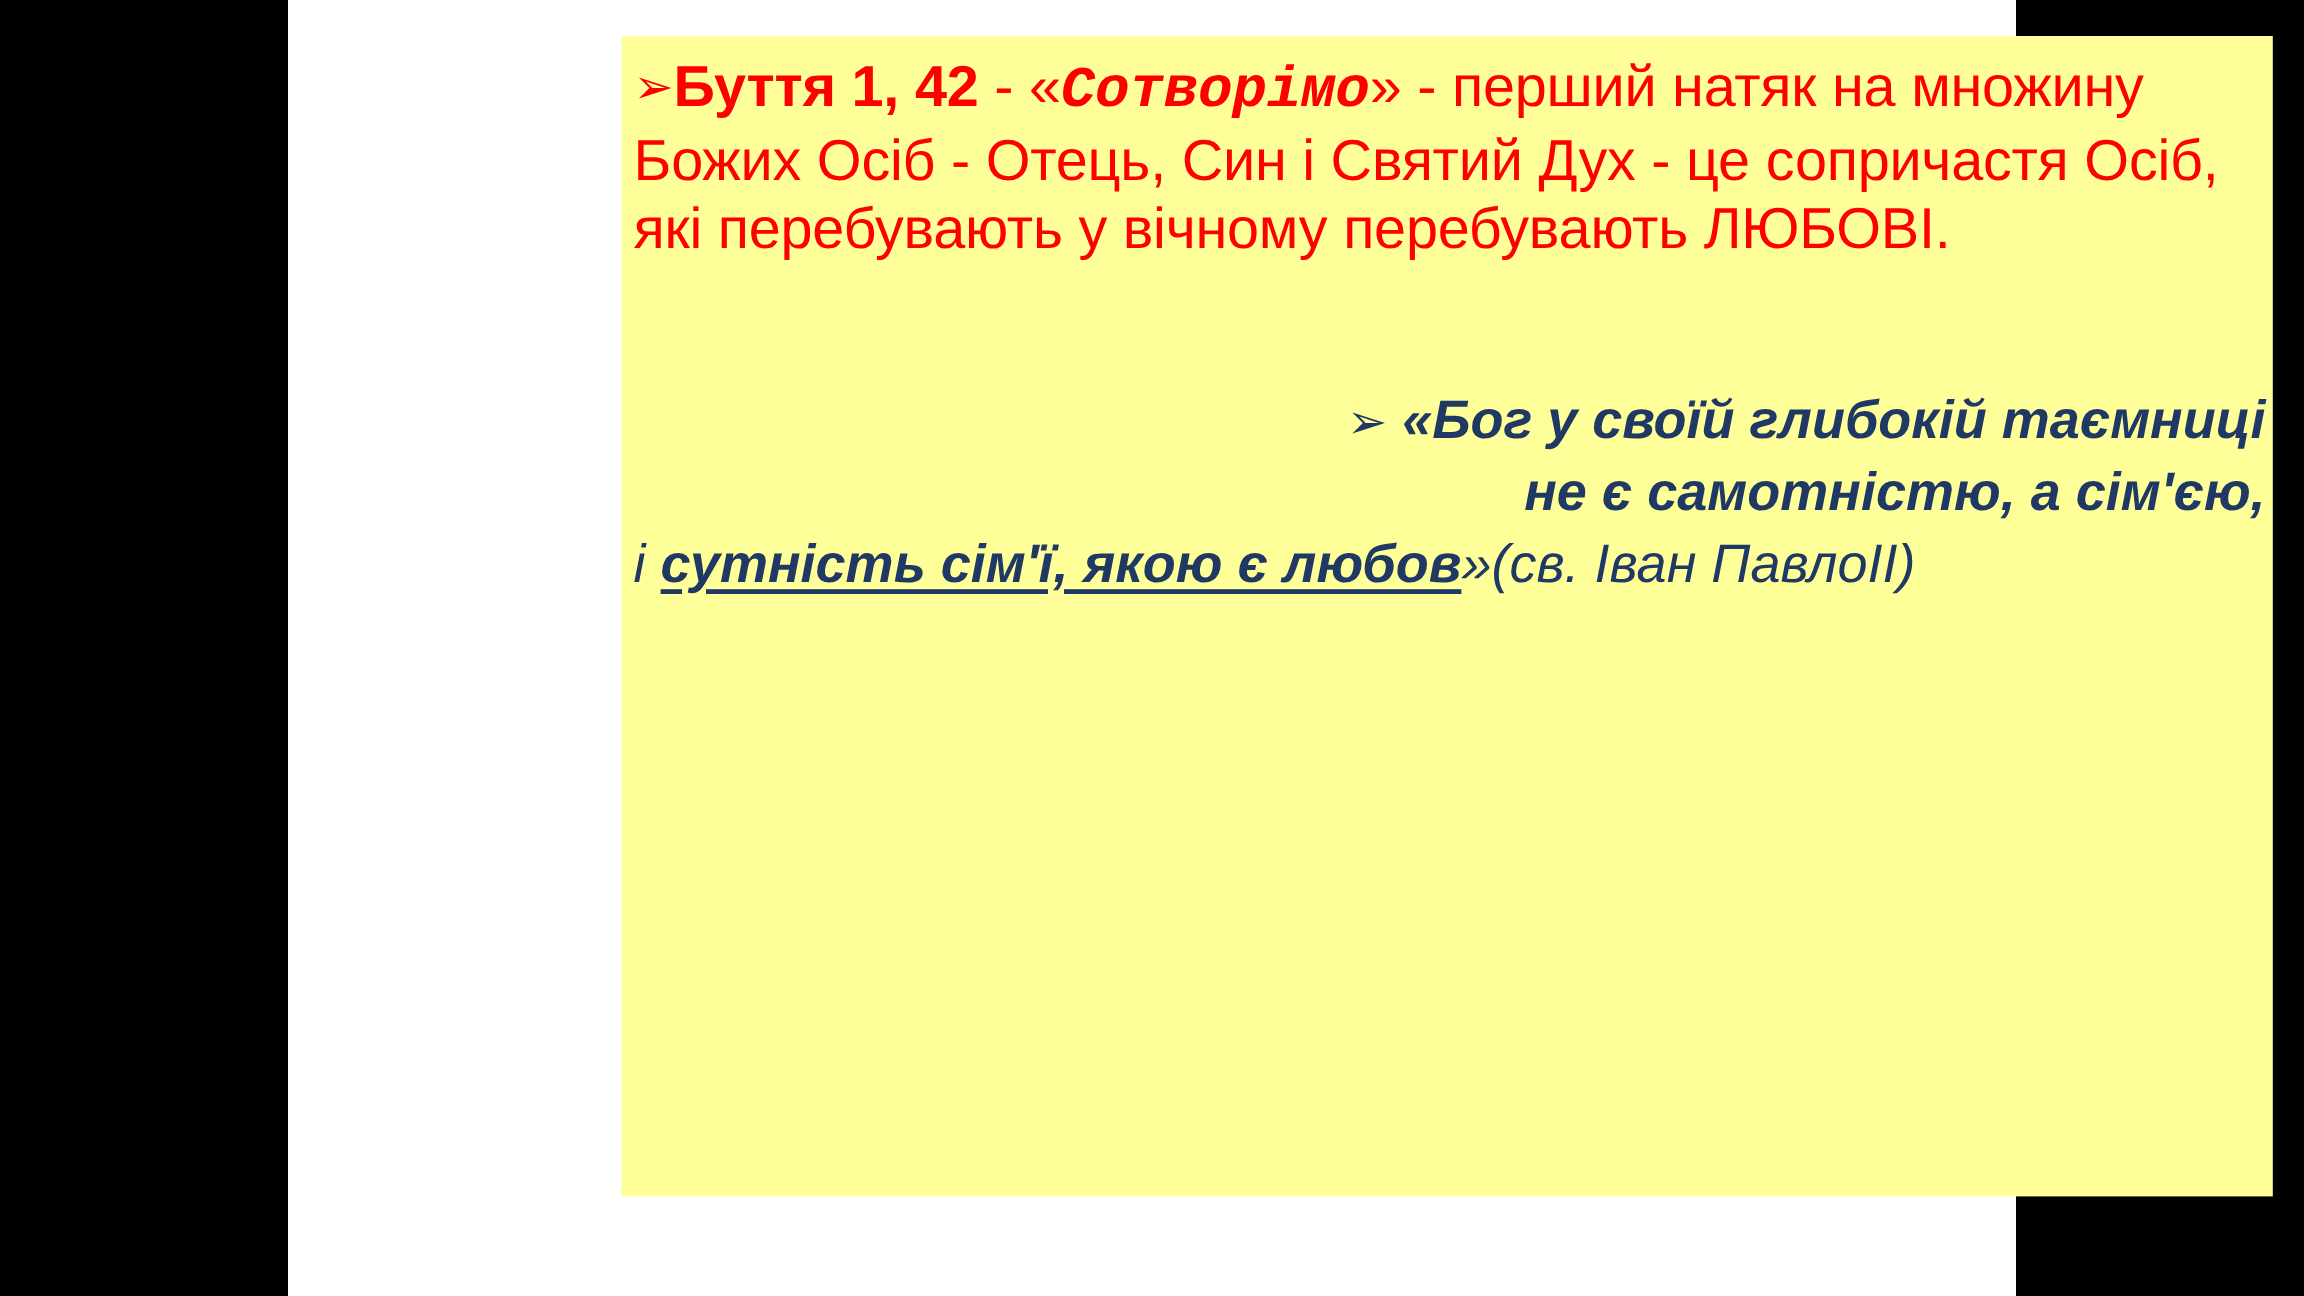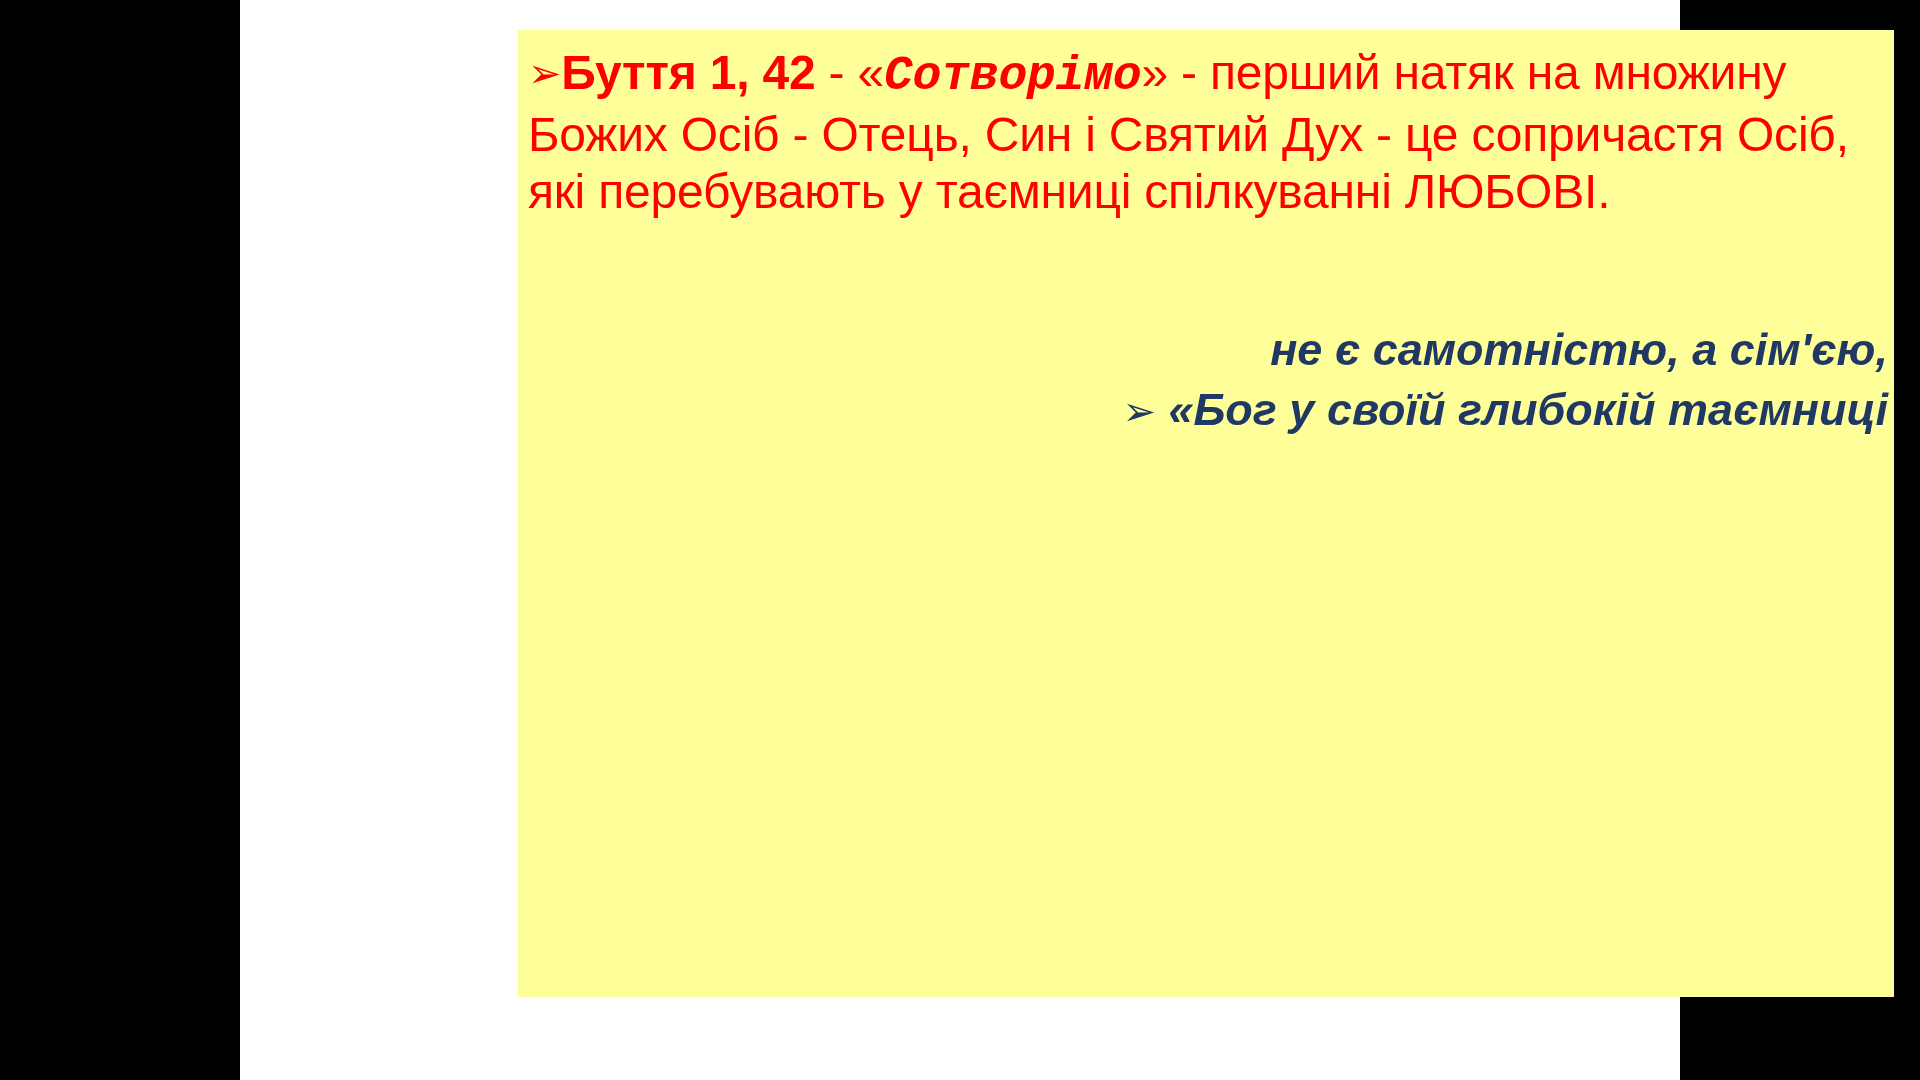--- a/index.html
+++ b/index.html
@@ -136,25 +136,26 @@
 <div class="screen">
 
   <div class="bar-left"></div>
   <div class="bar-right"></div>
 
   <div class="slide">
 
     <div class="content-panel">
 
       <div class="para-red">
-        <span class="bullet">➢</span><span class="b">Буття 1, 42</span><span> - </span><span>«</span><span class="bi">Сотворімо</span><span>»</span><span> - перший натяк на множину Божих Осіб - Отець, Син і Святий Дух - це сопричастя Осіб, які перебувають у таємниці спілкуванні ЛЮБОВІ.</span>
+        <span class="bullet">➢</span><span class="b">Буття 1, 42</span><span> - </span><span>«</span><span class="bi">Сотворімо</span><span>»</span><span> - перший натяк на множину Божих Осіб - Отець, Син і Святий Дух - це сопричастя Осіб, які перебувають у вічному перебувають ЛЮБОВІ.</span>
       </div>
 
       <div class="para-navy">
-        <span class="ln">не є самотністю, а сім'єю,</span>
         <span class="ln"><span class="bullet-dark">➢</span>
           <span>«Бог у своїй глибокій таємниці</span></span>
+        <span class="ln">не є самотністю, а сім'єю,</span>
+        <span class="ln-left"><span class="nn">і </span><span class="u nb">сутність сім'ї,  якою є любов</span><span class="nn">»(св. Іван ПавлоII)</span></span>
       </div>
 
 
     </div>
   </div>
 </div>
 
 </body></html>

